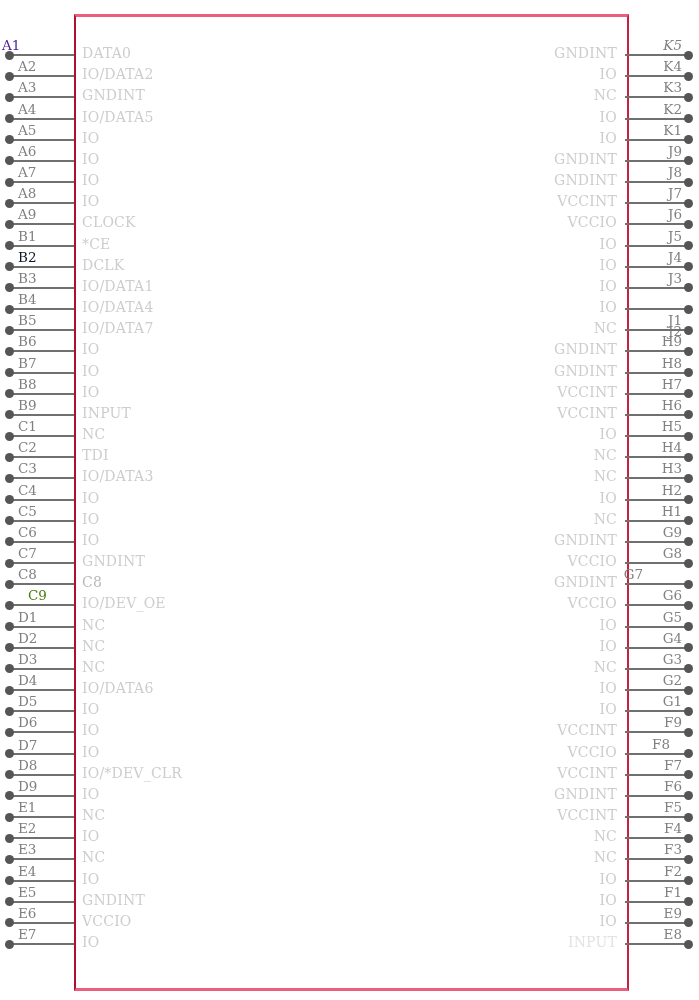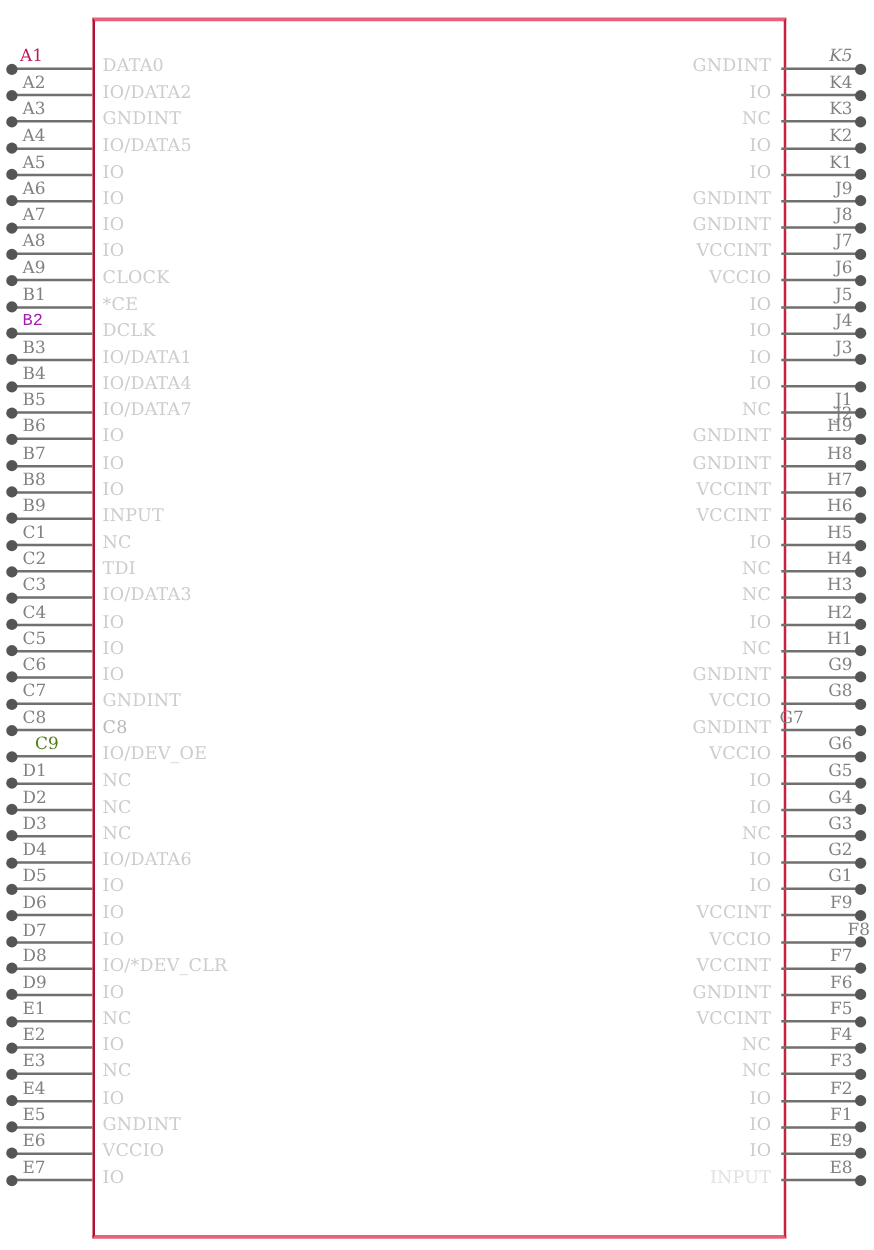--- a/index.html
+++ b/index.html
@@ -23,21 +23,21 @@
 </head>
 <body>
 
 <div id="symbol">
 
   <div class="box" id="body-box" style="left: 74px; top: 14px; width: 551px; height: 971px; border-width: 3px 2px; border-style: solid; border-color: rgb(232, 96, 125) rgb(201, 32, 63) rgb(232, 96, 125) rgb(176, 16, 48);"></div>
 
   <div id="left-pin-layer">
       <div class="pinline" style="border-top-color: rgb(112, 112, 112); top: 54px; left: 12px; width: 62px;"></div>
       <div class="pindot" style="background: rgb(85, 85, 85); top: 50.5px; left: 5px;"></div>
-      <div class="pinnum" style="color: #be185d; top: 39px; left: 16px;">A1</div>
+      <div class="pinnum" style="color: #4c1d95; top: 39px; left: 2px;">A1</div>
       <div class="pinname" style="color: rgb(205, 205, 205); top: 46px; left: 82px;">DATA0</div>
       <div class="pinline" style="border-top-color: rgb(112, 112, 112); top: 75.17px; left: 12px; width: 62px;"></div>
       <div class="pindot" style="background: rgb(85, 85, 85); top: 71.67px; left: 5px;"></div>
       <div class="pinnum" style="color: rgb(128, 128, 128); top: 60.17px; left: 18px;">A2</div>
       <div class="pinname" style="color: rgb(205, 205, 205); top: 67.17px; left: 82px;">IO/DATA2</div>
       <div class="pinline" style="border-top-color: rgb(112, 112, 112); top: 96.34px; left: 12px; width: 62px;"></div>
       <div class="pindot" style="background: rgb(85, 85, 85); top: 92.84px; left: 5px;"></div>
       <div class="pinnum" style="color: rgb(128, 128, 128); top: 81.34px; left: 18px;">A3</div>
       <div class="pinname" style="color: rgb(205, 205, 205); top: 88.34px; left: 82px;">GNDINT</div>
       <div class="pinline" style="border-top-color: rgb(112, 112, 112); top: 117.51px; left: 12px; width: 62px;"></div>
@@ -63,21 +63,21 @@
       <div class="pinline" style="border-top-color: rgb(112, 112, 112); top: 223.36px; left: 12px; width: 62px;"></div>
       <div class="pindot" style="background: rgb(85, 85, 85); top: 219.86px; left: 5px;"></div>
       <div class="pinnum" style="color: rgb(128, 128, 128); top: 208.36px; left: 18px;">A9</div>
       <div class="pinname" style="color: rgb(205, 205, 205); top: 215.36px; left: 82px;">CLOCK</div>
       <div class="pinline" style="border-top-color: rgb(112, 112, 112); top: 244.53px; left: 12px; width: 62px;"></div>
       <div class="pindot" style="background: rgb(85, 85, 85); top: 241.03px; left: 5px;"></div>
       <div class="pinnum" style="color: rgb(128, 128, 128); top: 229.53px; left: 18px;">B1</div>
       <div class="pinname" style="color: rgb(205, 205, 205); top: 236.53px; left: 82px;">*CE</div>
       <div class="pinline" style="border-top-color: rgb(112, 112, 112); top: 265.7px; left: 12px; width: 62px;"></div>
       <div class="pindot" style="background: rgb(85, 85, 85); top: 262.2px; left: 5px;"></div>
-      <div class="pinnum" style="color: #a21caf; top: 250.7px; left: 18px; font-family: Liberation Mono, monospace;">B2</div>
+      <div class="pinnum" style="color: #0f172a; top: 250.7px; left: 18px;">B2</div>
       <div class="pinname" style="color: rgb(205, 205, 205); top: 257.7px; left: 82px;">DCLK</div>
       <div class="pinline" style="border-top-color: rgb(112, 112, 112); top: 286.87px; left: 12px; width: 62px;"></div>
       <div class="pindot" style="background: rgb(85, 85, 85); top: 283.37px; left: 5px;"></div>
       <div class="pinnum" style="color: rgb(128, 128, 128); top: 271.87px; left: 18px;">B3</div>
       <div class="pinname" style="color: rgb(205, 205, 205); top: 278.87px; left: 82px;">IO/DATA1</div>
       <div class="pinline" style="border-top-color: rgb(112, 112, 112); top: 308.04px; left: 12px; width: 62px;"></div>
       <div class="pindot" style="background: rgb(85, 85, 85); top: 304.54px; left: 5px;"></div>
       <div class="pinnum" style="color: rgb(128, 128, 128); top: 293.04px; left: 18px;">B4</div>
       <div class="pinname" style="color: rgb(205, 205, 205); top: 300.04px; left: 82px;">IO/DATA4</div>
       <div class="pinline" style="border-top-color: rgb(112, 112, 112); top: 329.21px; left: 12px; width: 62px;"></div>
@@ -329,21 +329,21 @@
       <div class="pinline" style="border-top-color: rgb(112, 112, 112); top: 710.27px; left: 625px; width: 62px;"></div>
       <div class="pindot" style="background: rgb(85, 85, 85); top: 706.77px; left: 684px;"></div>
       <div class="pinnum" style="color: rgb(128, 128, 128); top: 695.27px; left: 682px; transform: translateX(-100%);">G1</div>
       <div class="pinname" style="color: rgb(205, 205, 205); top: 702.27px; left: 617px; transform: translateX(-100%);">IO</div>
       <div class="pinline" style="border-top-color: rgb(112, 112, 112); top: 731.44px; left: 625px; width: 62px;"></div>
       <div class="pindot" style="background: rgb(85, 85, 85); top: 727.94px; left: 684px;"></div>
       <div class="pinnum" style="color: rgb(128, 128, 128); top: 716.44px; left: 682px; transform: translateX(-100%);">F9</div>
       <div class="pinname" style="color: rgb(205, 205, 205); top: 723.44px; left: 617px; transform: translateX(-100%);">VCCINT</div>
       <div class="pinline" style="border-top-color: rgb(112, 112, 112); top: 752.61px; left: 625px; width: 62px;"></div>
       <div class="pindot" style="background: rgb(85, 85, 85); top: 749.11px; left: 684px;"></div>
-      <div class="pinnum" style="color: rgb(128, 128, 128); top: 737.61px; left: 696px; transform: translateX(-100%);">F8</div>
+      <div class="pinnum" style="color: rgb(128, 128, 128); top: 737.61px; left: 670px; transform: translateX(-100%);">F8</div>
       <div class="pinname" style="color: rgb(205, 205, 205); top: 744.61px; left: 617px; transform: translateX(-100%);">VCCIO</div>
       <div class="pinline" style="border-top-color: rgb(112, 112, 112); top: 773.78px; left: 625px; width: 62px;"></div>
       <div class="pindot" style="background: rgb(85, 85, 85); top: 770.28px; left: 684px;"></div>
       <div class="pinnum" style="color: rgb(128, 128, 128); top: 758.78px; left: 682px; transform: translateX(-100%);">F7</div>
       <div class="pinname" style="color: rgb(205, 205, 205); top: 765.78px; left: 617px; transform: translateX(-100%);">VCCINT</div>
       <div class="pinline" style="border-top-color: rgb(112, 112, 112); top: 794.95px; left: 625px; width: 62px;"></div>
       <div class="pindot" style="background: rgb(85, 85, 85); top: 791.45px; left: 684px;"></div>
       <div class="pinnum" style="color: rgb(128, 128, 128); top: 779.95px; left: 682px; transform: translateX(-100%);">F6</div>
       <div class="pinname" style="color: rgb(205, 205, 205); top: 786.95px; left: 617px; transform: translateX(-100%);">GNDINT</div>
       <div class="pinline" style="border-top-color: rgb(112, 112, 112); top: 816.12px; left: 625px; width: 62px;"></div>

